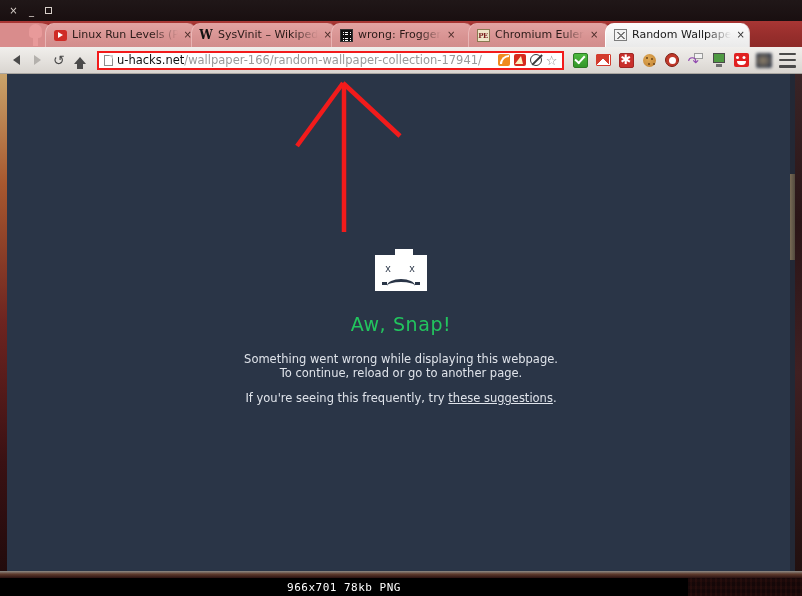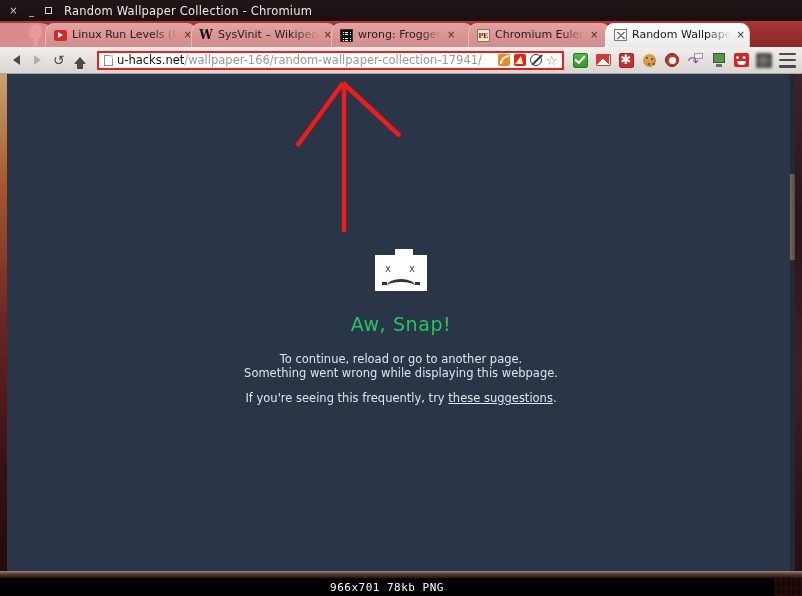--- a/index.html
+++ b/index.html
@@ -522,21 +522,21 @@
   }
   .frame-bottom {
     position: absolute; left: 0; bottom: 0; width: 802px; height: 7px;
     background: linear-gradient(180deg, #8e8b86 0%, #5e3a2c 45%, #2b1211 100%);
   }
 
   
   .footer {
     position: absolute;
     left: 0; bottom: 0;
-    width: 774px; height: 18px;
+    width: 688px; height: 18px;
     background: #000;
     display: flex; align-items: center; justify-content: center;
   }
   .footer-text {
     font-family: "DejaVu Sans Mono", monospace;
     font-size: 11px;
     color: #ffffff;
     letter-spacing: .5px;
   }
 
@@ -558,21 +558,20 @@
   </div>
 
   <div class="window">
 
     <div class="titlebar">
       <div class="winbtns">
         <span class="winbtn">×</span>
         <span class="winbtn">_</span>
         <span class="winbtn sq"></span>
       </div>
-      <span class="wintitle">Random Wallpaper Collection - Chromium</span>
     </div>
 
     <div class="tabstrip">
       <div class="strip-left-shape"></div>
       <div class="strip-left-glyph">
         <div class="bulb"></div>
           <div class="stem"></div>
       </div>
 
       <div class="tabs">
@@ -710,22 +709,22 @@
           <div class="sf-body"></div>
           <div class="sf-eye l">x</div>
           <div class="sf-eye r">x</div>
           <div class="sf-mouth"></div>
           <div class="sf-mouth-ext"></div>
         </div>
 
         <div class="crash-title">Aw, Snap!</div>
 
         <div class="crash-body">
+          <div>Something went wrong while displaying this webpage.</div>
           <div>To continue, reload or go to another page.</div>
-          <div>Something went wrong while displaying this webpage.</div>
           <div class="p2"><span>If you're seeing this frequently, try </span><a class="crash-link" href="#">these suggestions</a><span>.</span></div>
         </div>
 
       </div>
 
       <div class="pg-scroll">
         <div class="thumb"></div>
       </div>
     </div>
 

